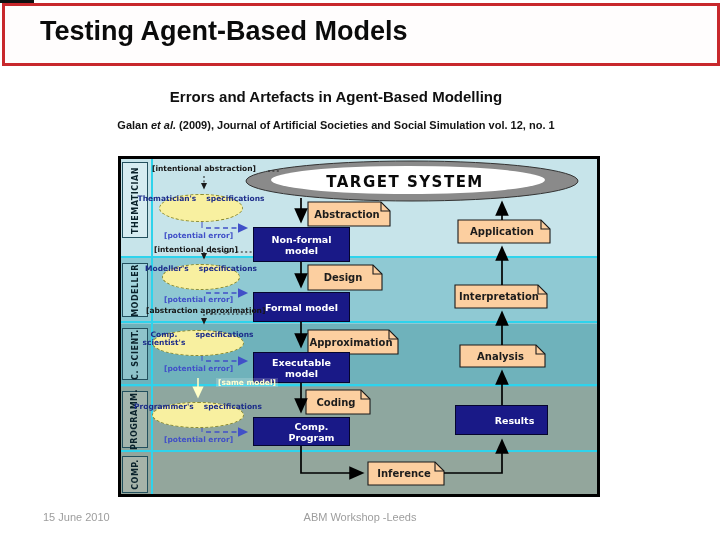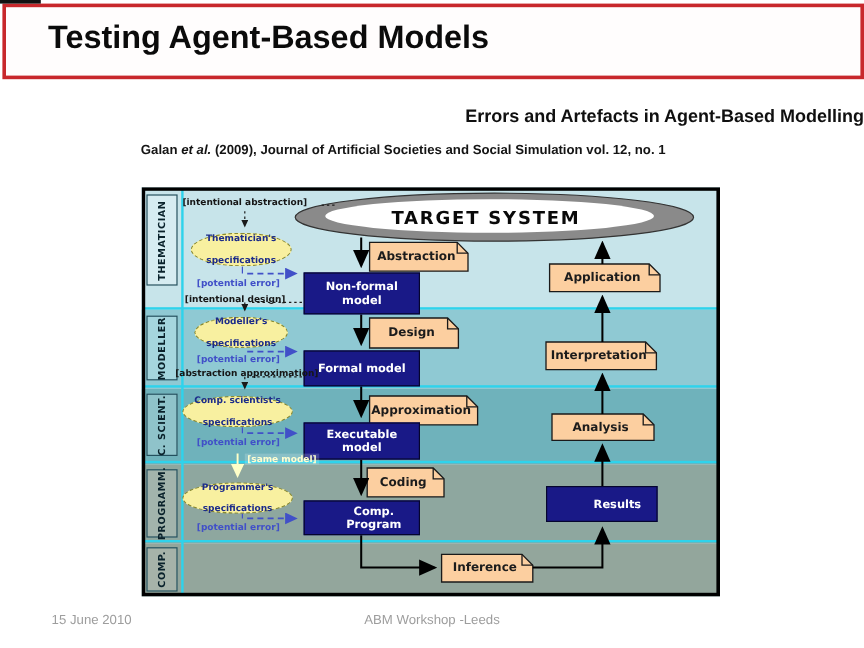--- a/index.html
+++ b/index.html
@@ -6,21 +6,21 @@
   .slide{position:relative;width:720px;height:540px;background:#ffffff;overflow:hidden;
          font-family:"DejaVu Sans",sans-serif;}
   .d{position:absolute;}
 
   
   .title-box{left:2px;top:3px;width:712px;height:57px;border:3px solid #c8282c;background:#fffdfd;}
   .title-text{left:40px;top:16px;font-family:"Liberation Sans",sans-serif;
               font-size:27px;font-weight:bold;color:#0b0b0b;letter-spacing:0px;}
   .tick-tl{left:0;top:0;width:34px;height:3px;background:#111;}
 
-  .subtitle-wrap{left:0;top:87px;width:672px;text-align:right;margin-left:48px;}
+  .subtitle-wrap{left:0;top:87px;width:672px;text-align:center;}
   .subtitle{font-size:15px;font-weight:bold;color:#101010;font-family:"Liberation Sans",sans-serif;}
   .citation-wrap{left:0;top:119px;width:672px;text-align:center;
                  font-size:11px;font-weight:bold;color:#141414;font-family:"Liberation Sans",sans-serif;}
   .citation-wrap i{font-style:italic;}
 
   
   .footer{font-size:11px;color:#9d9d9d;font-family:"Liberation Sans",sans-serif;}
   .footer-date{left:43px;top:511px;}
   .footer-center{left:0;top:511px;width:720px;text-align:center;}
 
@@ -69,40 +69,40 @@
   .t1{left:190px;top:109px;width:70px;height:25px;}
   .t2{left:190px;top:174px;width:86px;height:24px;}
   .t3{left:188px;top:234px;width:60px;height:24px;}
   .t4{left:250px;top:306px;width:72px;height:23px;}
   .t5{left:342px;top:189px;width:81px;height:22px;}
   .t6{left:337px;top:129px;width:88px;height:23px;}
   .t7{left:340px;top:64px;width:88px;height:23px;}
 
   
   .spec{border-radius:50%;background:#f8f0a0;border:1px dashed #8a8a30;box-sizing:border-box;
-        display:flex;flex-direction:column;align-items:center;justify-content:center;
+        display:flex;justify-content:center;
         font-size:7.5px;line-height:8px;font-weight:bold;color:#1c2c8a;text-align:center;gap:10px;}
   .e0{left:41px;top:38px;width:84px;height:28px;}
   .e1{left:44px;top:108px;width:78px;height:26px;}
   .e2{left:34px;top:174px;width:92px;height:26px;}
   .e3{left:34px;top:246px;width:92px;height:26px;}
 
   
   .ann{font-size:7.5px;font-weight:bold;color:#161616;white-space:nowrap;}
   .ann-blue{font-size:7.5px;font-weight:bold;color:#4150c8;white-space:nowrap;}
   .ann-same{font-size:7.5px;font-weight:bold;color:#ffffd2;white-space:nowrap;
             background:rgba(255,255,255,0.18);padding:0 2px;}
   .a-abs{left:34px;top:8px;}
   .a-des{left:36px;top:89px;}
   .a-app{left:28px;top:150px;}
   .pe1{left:46px;top:75px;}
   .pe2{left:46px;top:139px;}
   .pe3{left:46px;top:208px;}
   .pe4{left:46px;top:279px;}
-  .a-same{left:86px;top:222px;}
+  .a-same{left:98px;top:222px;}
 </style>
 </head>
 <body>
 
 <div class="slide">
 
   <div class="d title-box"></div>
   <div class="d tick-tl"></div>
   <div class="d title-text">Testing Agent-Based Models</div>
 

